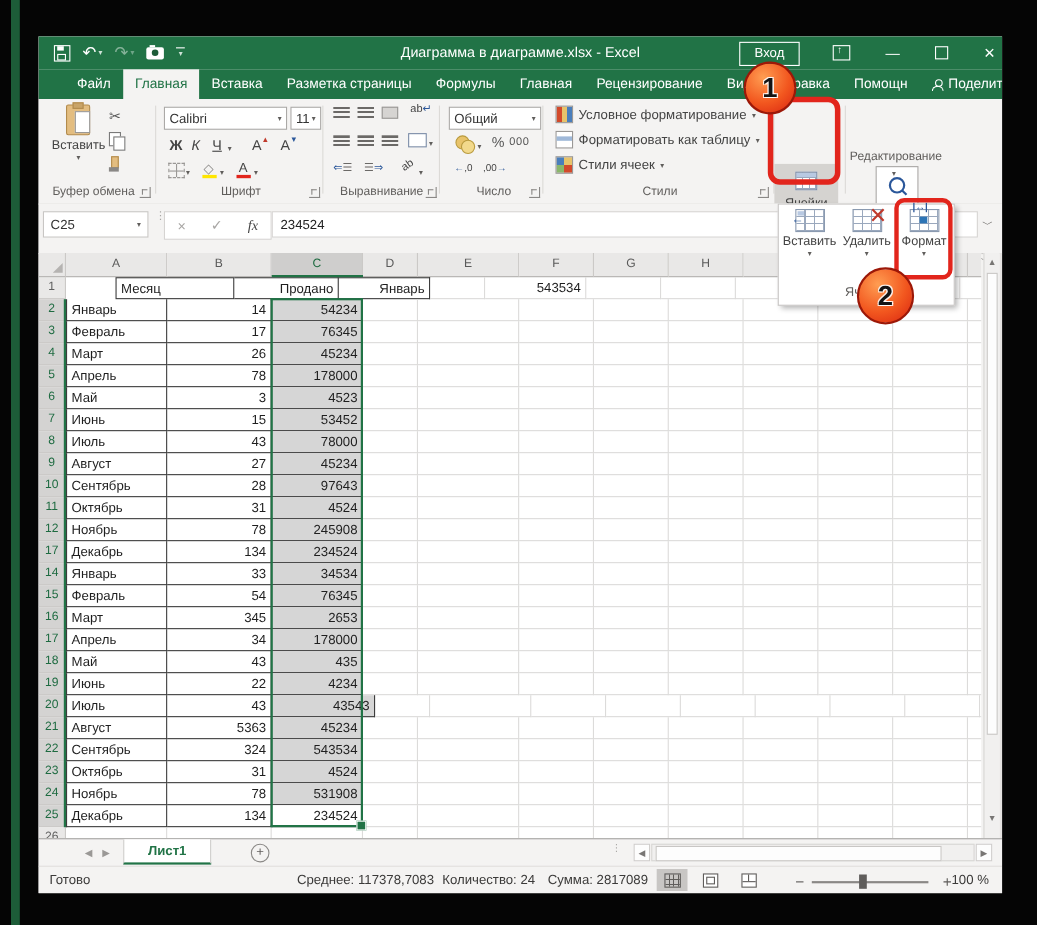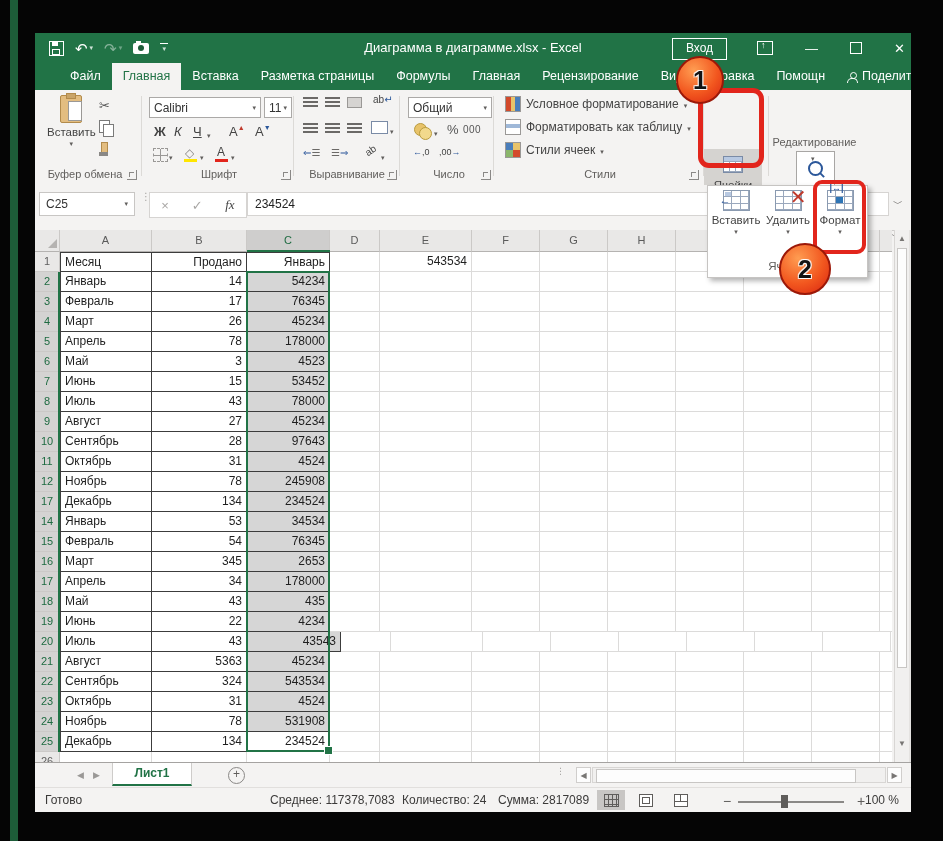--- a/index.html
+++ b/index.html
@@ -382,21 +382,21 @@
           <div class="h-cell" style="width: 68px;">F</div>
           <div class="h-cell" style="width: 68px;">G</div>
           <div class="h-cell" style="width: 68px;">H</div>
           <div class="h-cell" style="width: 68px;">I</div>
           <div class="h-cell" style="width: 68px;">J</div>
           <div class="h-cell" style="width: 68px;">K</div>
           <div class="h-cell" style="width: 40px;">L</div>
         </div>
         <div class="g-row">
           <div class="rh-cell" style="width: 25px;">1</div>
-          <div class="g-cell txt tb tb-l tb-t" style="width: 92px;">Месяц</div>
+          <div class="g-cell txt tb tb-l tb-t" style="width: 108px; margin-left: 45px;">Месяц</div>
           <div class="g-cell num tb tb-t" style="width: 95px;">Продано</div>
           <div class="g-cell num tb tb-t" style="width: 83px;">Январь</div>
           <div class="g-cell num" style="width: 50px;"></div>
           <div class="g-cell num" style="width: 92px;">543534</div>
           <div class="g-cell num" style="width: 68px;"></div>
           <div class="g-cell num" style="width: 68px;"></div>
           <div class="g-cell num" style="width: 68px;"></div>
           <div class="g-cell num" style="width: 68px;"></div>
           <div class="g-cell num" style="width: 68px;"></div>
           <div class="g-cell num" style="width: 68px;"></div>
@@ -578,21 +578,21 @@
           <div class="g-cell num" style="width: 68px;"></div>
           <div class="g-cell num" style="width: 68px;"></div>
           <div class="g-cell num" style="width: 68px;"></div>
           <div class="g-cell num" style="width: 68px;"></div>
           <div class="g-cell num" style="width: 68px;"></div>
           <div class="g-cell num" style="width: 40px;"></div>
         </div>
         <div class="g-row">
           <div class="rh-cell rh-sel" style="width: 25px;">14</div>
           <div class="g-cell txt tb tb-l" style="width: 92px;">Январь</div>
-          <div class="g-cell num tb" style="width: 95px;">53</div>
+          <div class="g-cell num tb" style="width: 95px;">33</div>
           <div class="g-cell num tb c-sel" style="width: 83px;">34534</div>
           <div class="g-cell num" style="width: 50px;"></div>
           <div class="g-cell num" style="width: 92px;"></div>
           <div class="g-cell num" style="width: 68px;"></div>
           <div class="g-cell num" style="width: 68px;"></div>
           <div class="g-cell num" style="width: 68px;"></div>
           <div class="g-cell num" style="width: 68px;"></div>
           <div class="g-cell num" style="width: 68px;"></div>
           <div class="g-cell num" style="width: 68px;"></div>
           <div class="g-cell num" style="width: 40px;"></div>

